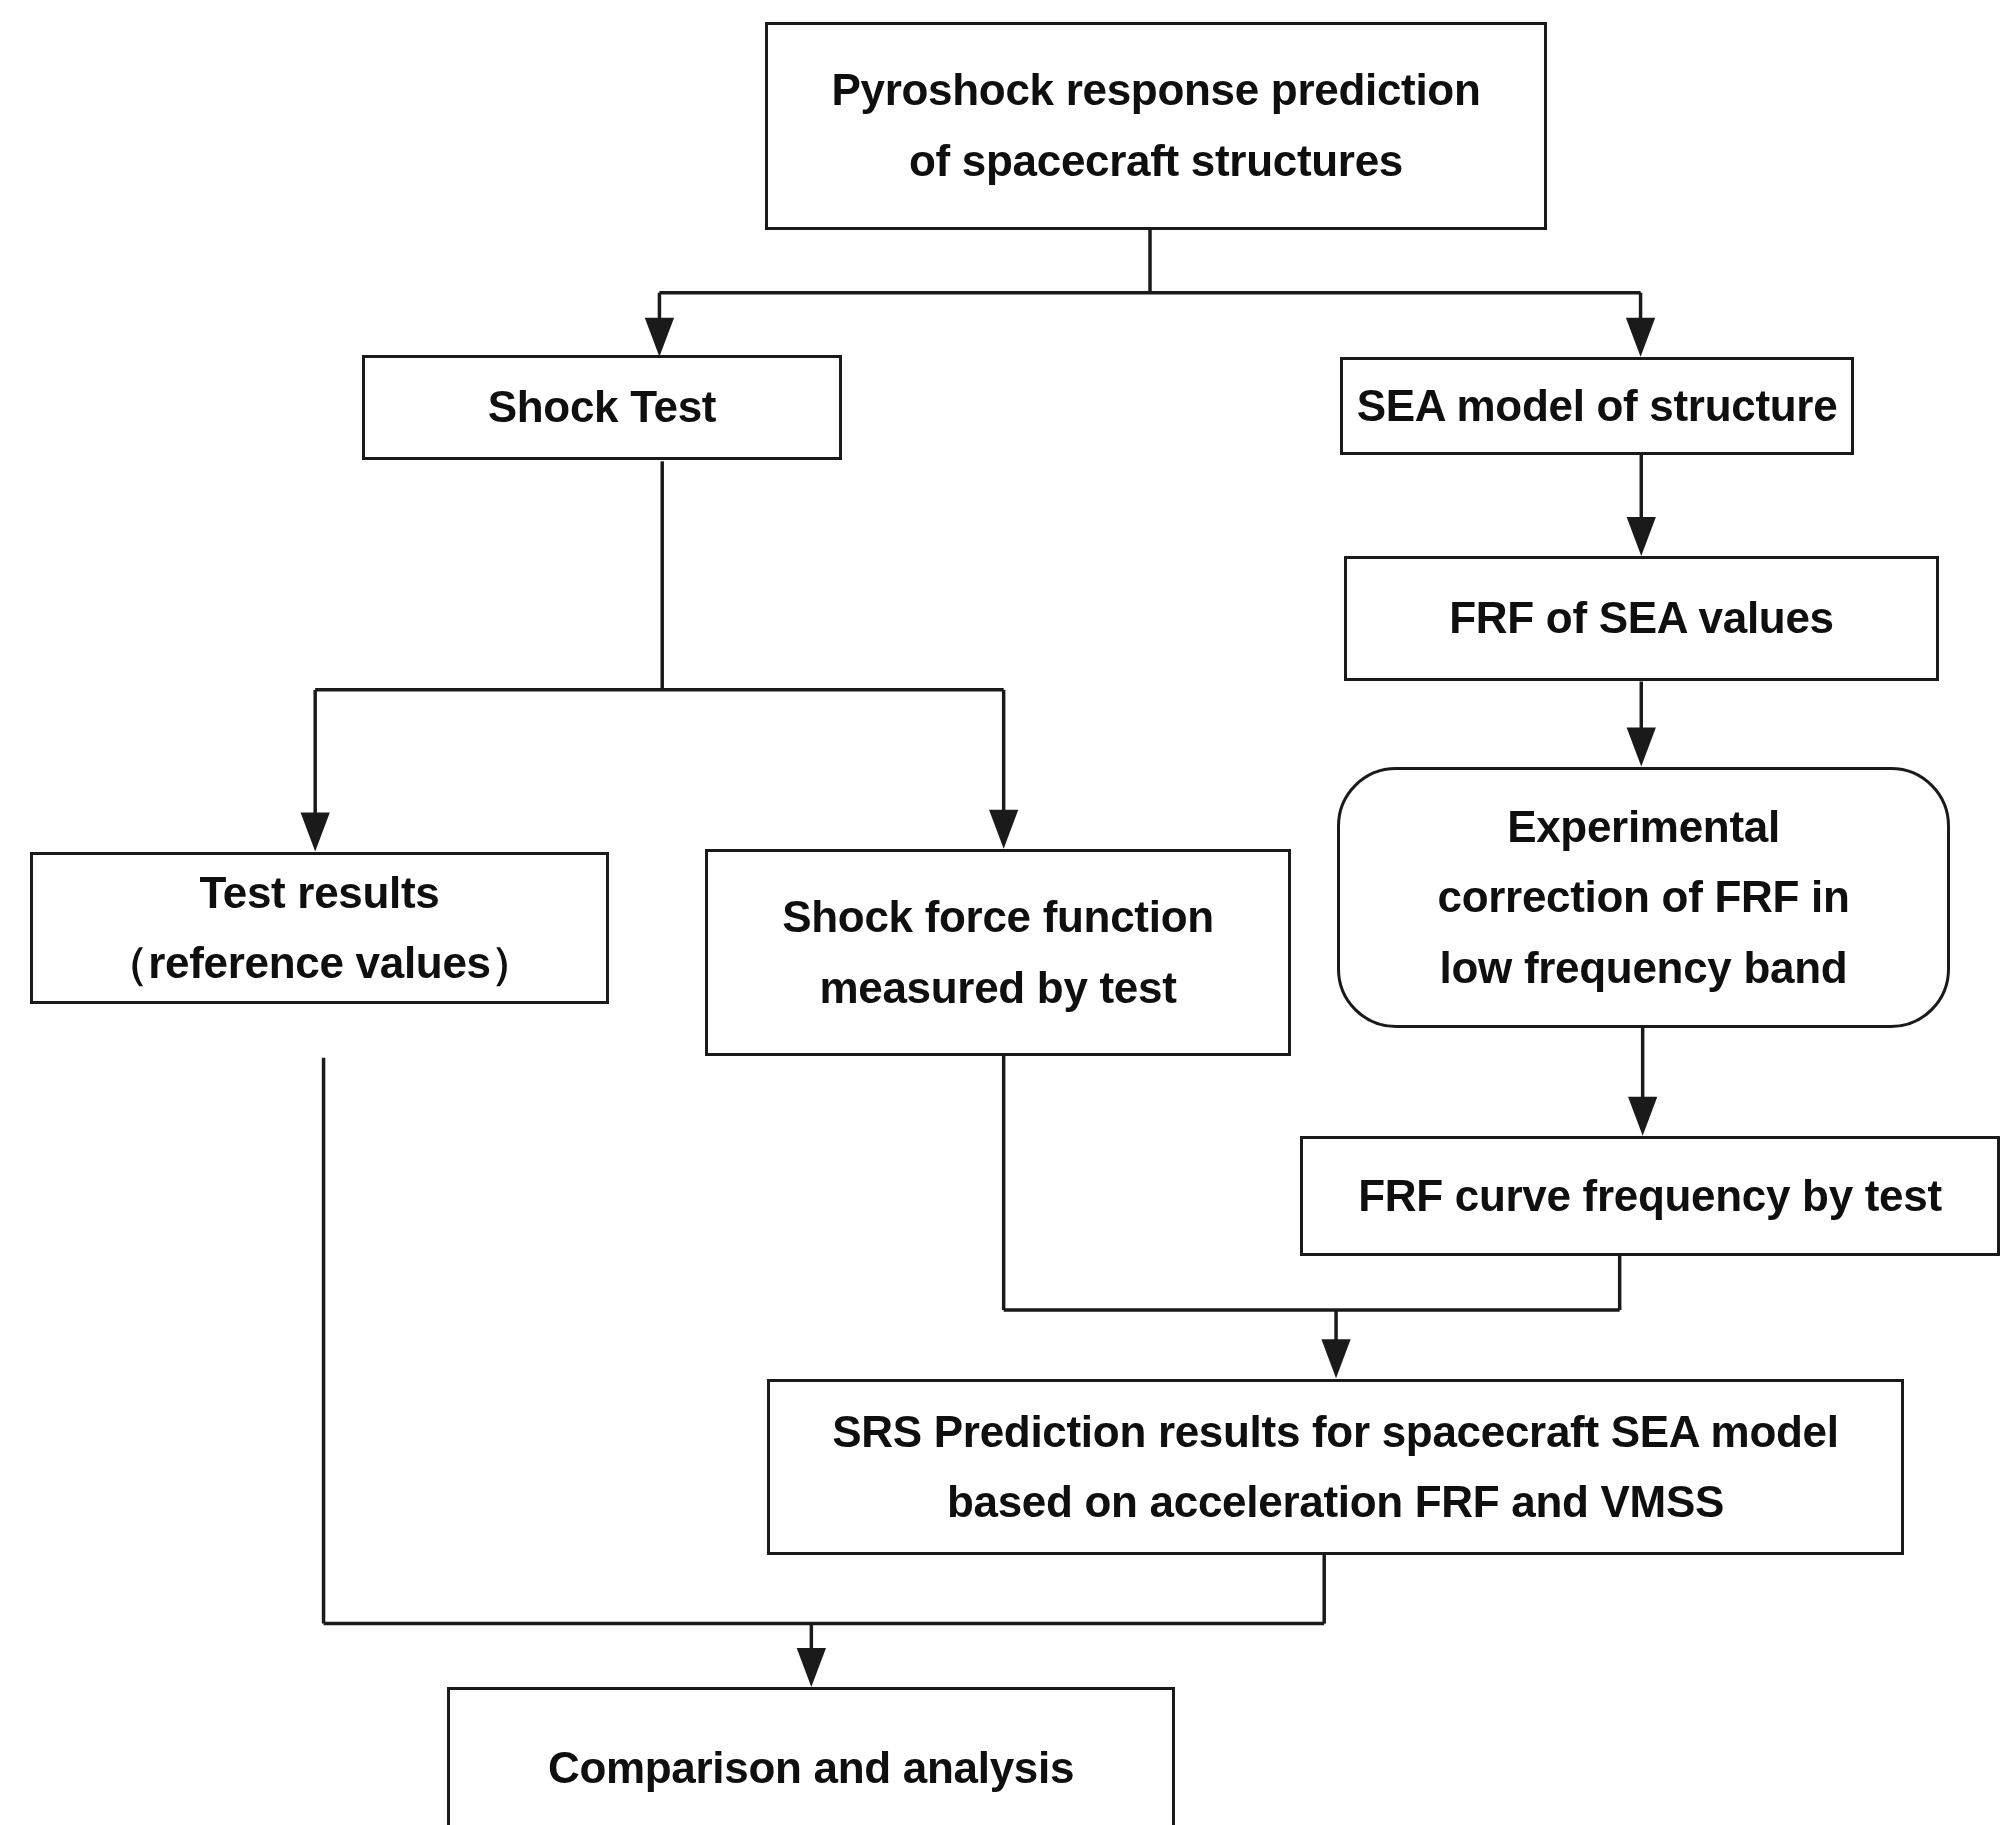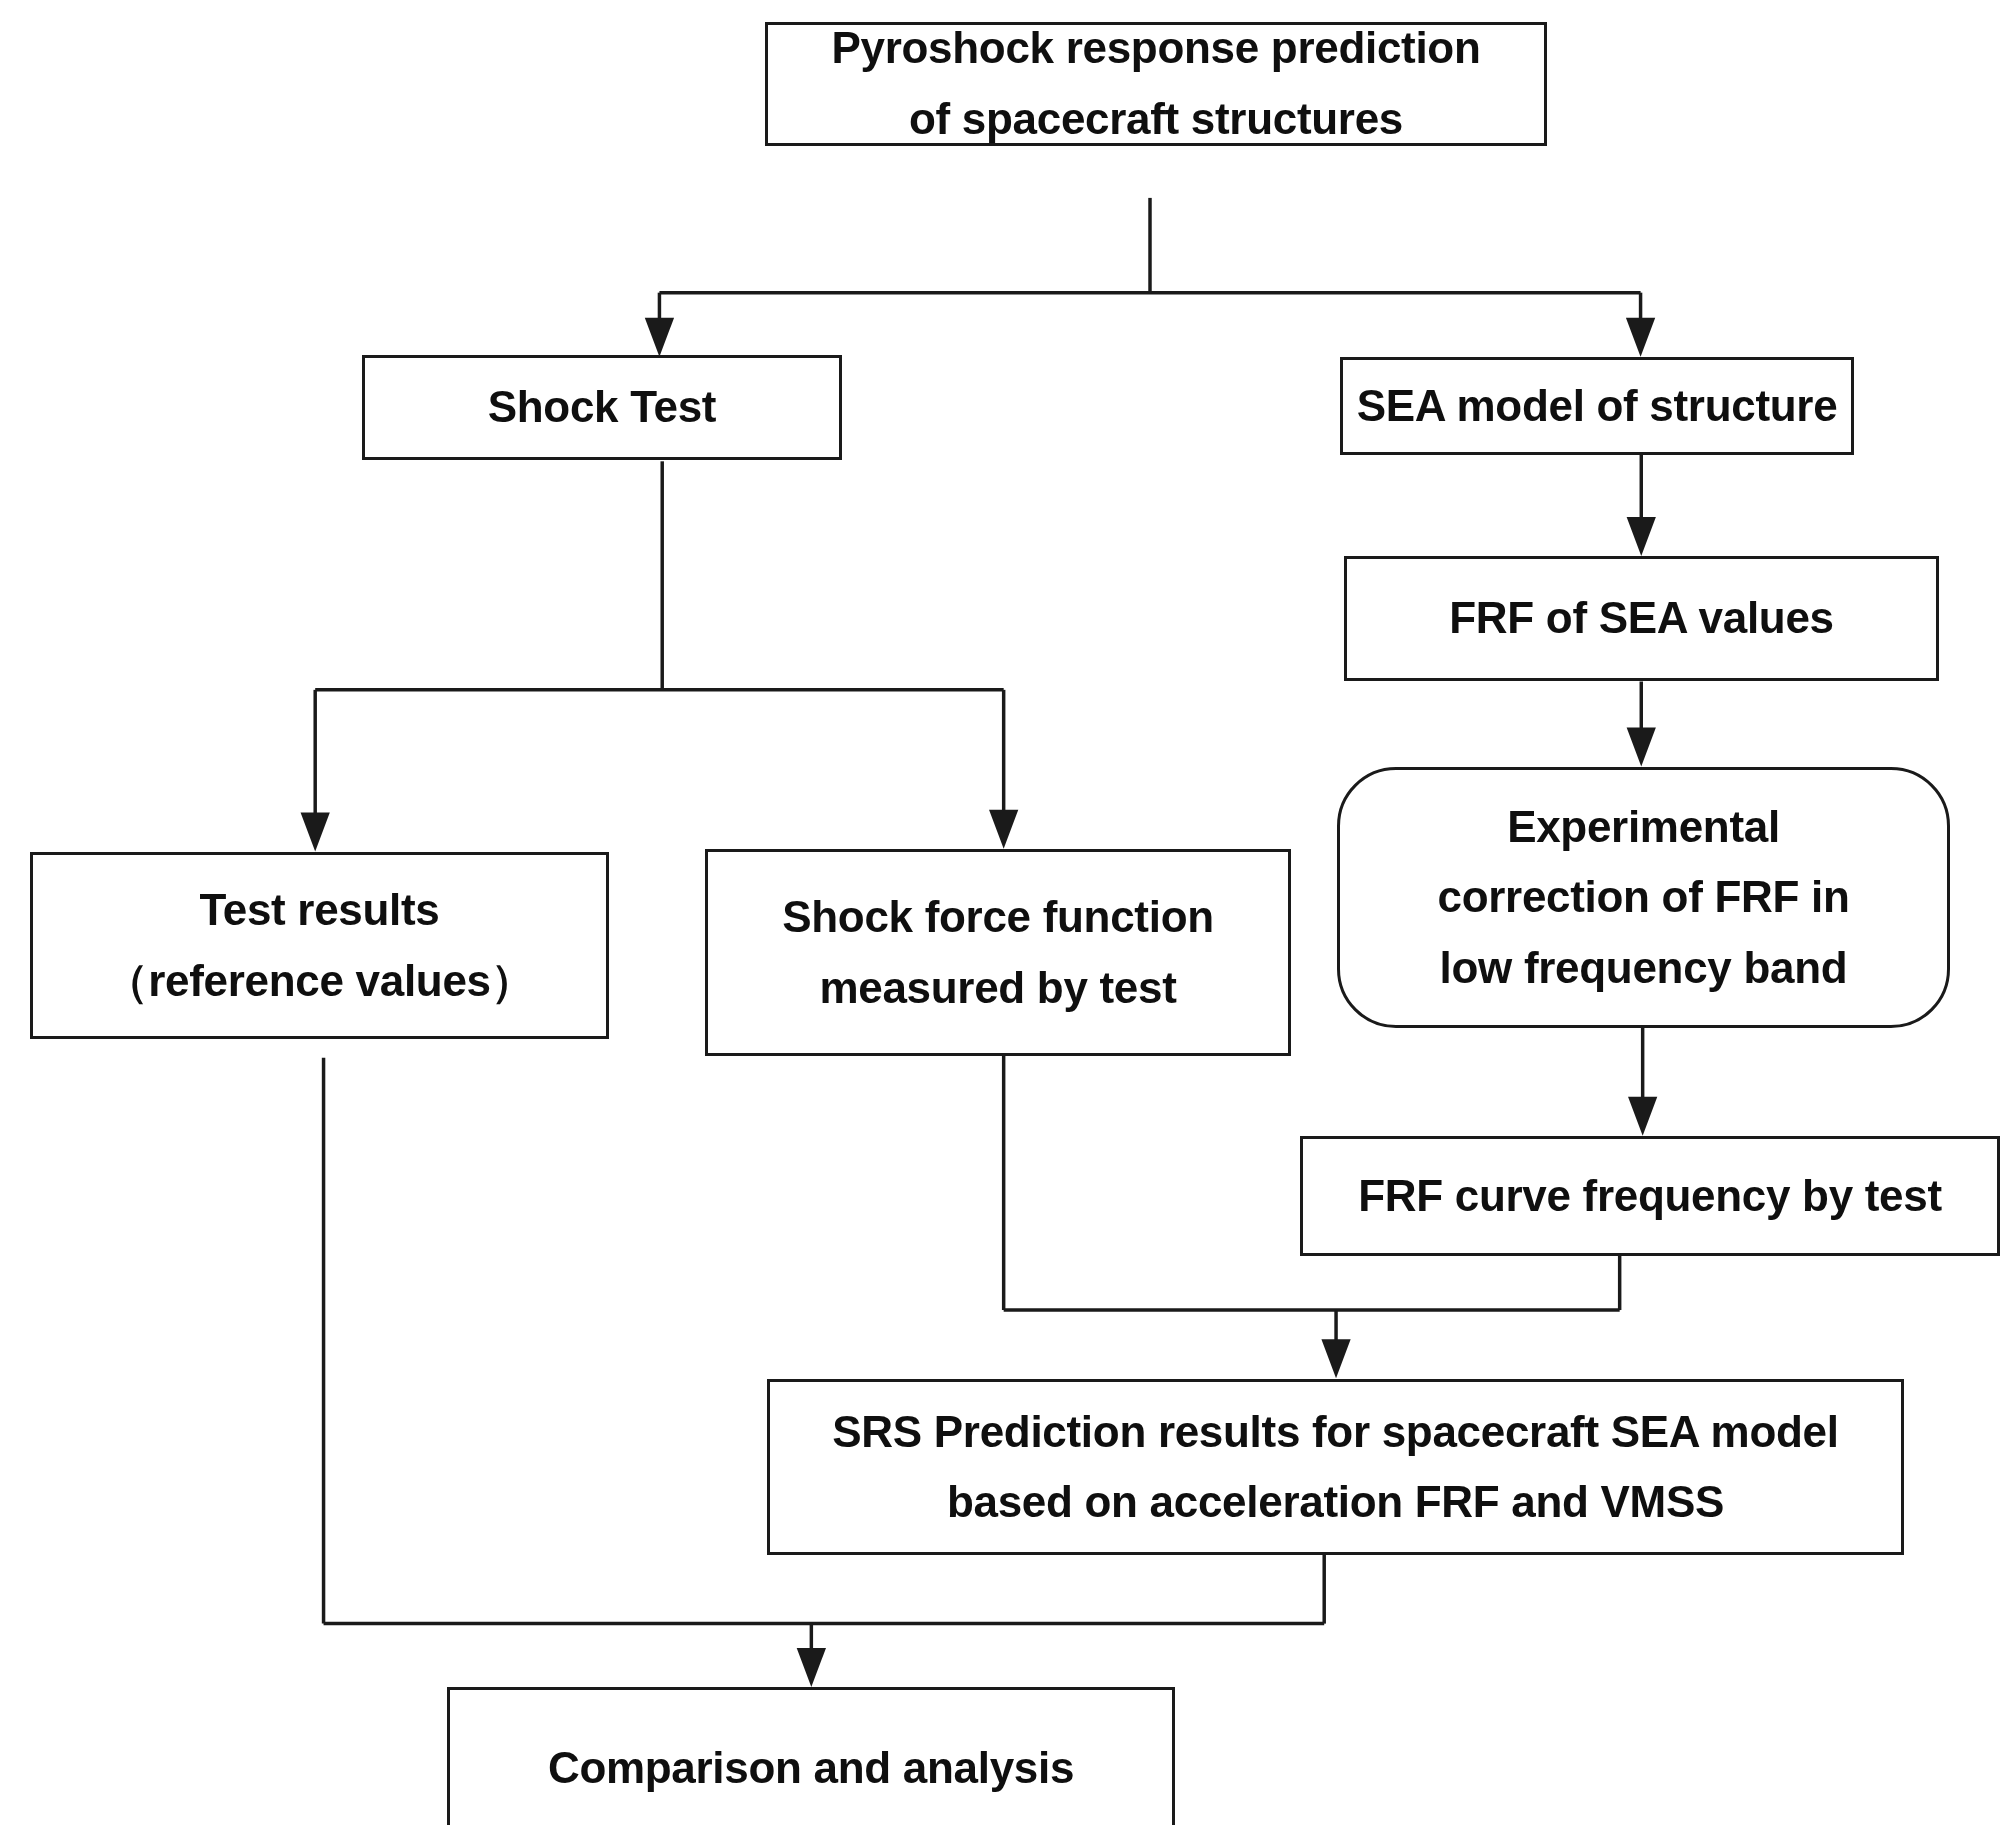--- a/index.html
+++ b/index.html
@@ -99,36 +99,36 @@
     <line x1="464" y1="1518" x2="464" y2="2330"></line>
 
     <line x1="1900" y1="2230" x2="1900" y2="2330"></line>
 
     <line x1="464" y1="2330" x2="1900" y2="2330"></line>
 
     <line x1="1164" y1="2330" x2="1164" y2="2367"></line>
     <polygon points="1143,2365 1185,2365 1164,2421"></polygon>
   </svg>
 
-  <div class="node" style="left:765px; top:21.6px; width:782px; height:124px;">Pyroshock response prediction
+  <div class="node" style="left:765px; top:21.6px; width:782px; height:208px;">Pyroshock response prediction
 of spacecraft structures</div>
 
   <div class="node" style="left:362px; top:355px; width:480px; height:105px;">Shock Test</div>
 
   <div class="node" style="left:1340px; top:357px; width:514px; height:98px;">SEA model of structure</div>
 
   <div class="node" style="left:1344px; top:556px; width:595px; height:125px;">FRF of SEA values</div>
 
   <div class="node rounded" style="left:1337px; top:767px; width:613px; height:261px;">Experimental
 correction of FRF in
 low frequency band</div>
 
   <div class="node" style="left:1300px; top:1136px; width:700px; height:120px;">FRF curve frequency by test</div>
 
-  <div class="node" style="left:30px; top:852px; width:579px; height:187px;">Test results
+  <div class="node" style="left:30px; top:852px; width:579px; height:152px;">Test results
 （reference values）</div>
 
   <div class="node" style="left:705px; top:849px; width:586px; height:207px;">Shock force function
 measured by test</div>
 
   <div class="node" style="left:767px; top:1379px; width:1137px; height:176px;">SRS Prediction results for spacecraft SEA model
 based on acceleration FRF and VMSS</div>
 
   <div class="node" style="left:447px; top:1687px; width:728px; height:163px;">Comparison and analysis</div>
 

